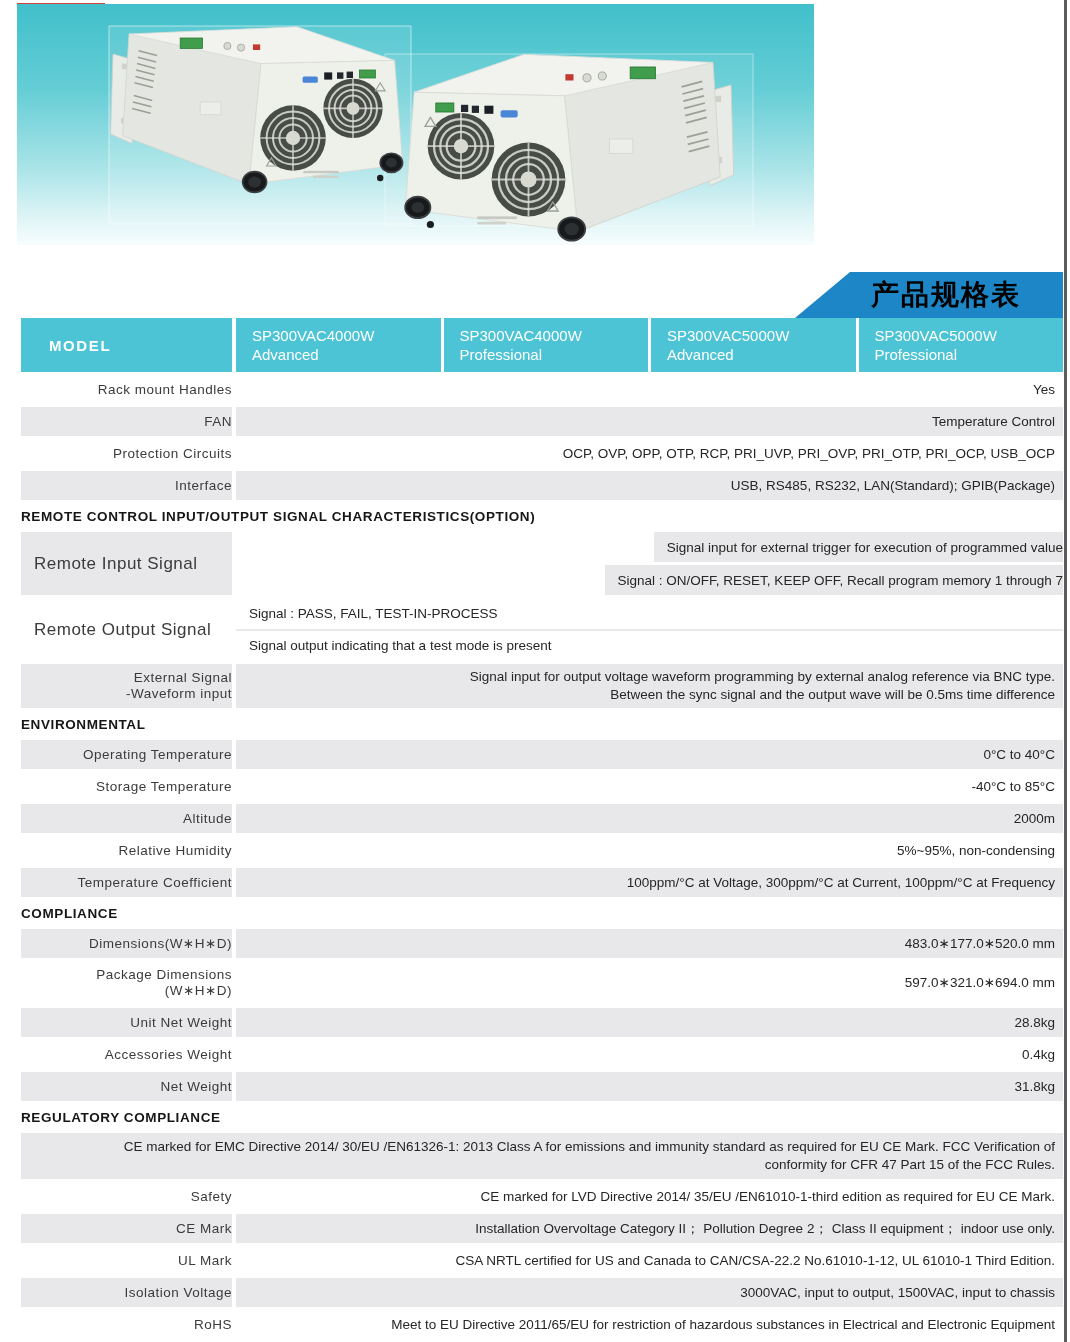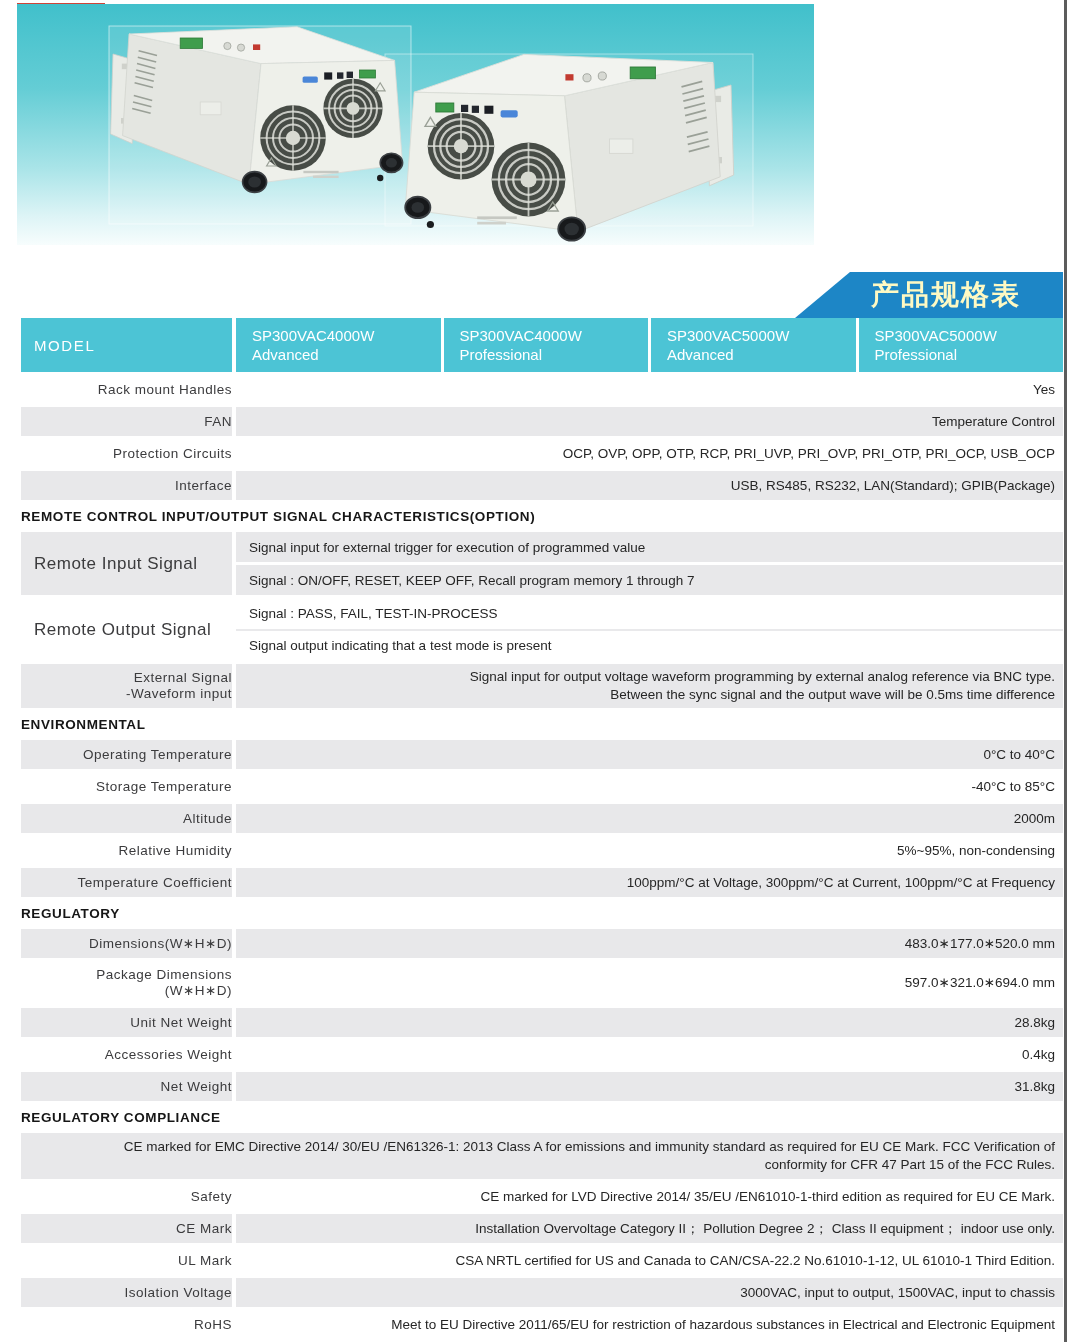--- a/index.html
+++ b/index.html
@@ -8,45 +8,45 @@
   .edge-line{position:absolute;top:0;right:3px;width:3px;height:1342px;background:#5c5c5c;}
   .red-tick{position:absolute;left:17px;top:3px;width:88px;height:3px;background:#cf4338;}
   
   .hero{position:absolute;left:17px;top:4px;width:797px;height:241px;
         background:linear-gradient(180deg,#41c0cb 0%,#64cdd5 35%,#a9e4e8 68%,#ddf4f6 88%,#f7fdfd 100%);}
   .hero svg{display:block;}
   
   .banner{position:absolute;left:795px;top:272px;width:268px;height:46px;background:#1d86c6;
           clip-path:polygon(55px 0,100% 0,100% 100%,0 100%);
           display:flex;align-items:center;justify-content:center;padding-left:34px;box-sizing:border-box;}
-  .banner span{color:#fef9c3;font-size:28px;font-weight:bold;letter-spacing:2px;}
+  .banner span{color:#000000;font-size:28px;font-weight:bold;letter-spacing:2px;}
   
   .spec{position:absolute;left:21px;top:318px;width:1042px;}
   .spec > * + *{margin-top:3px;}
   .thead{display:flex;height:54px;}
   .thead .mcell{width:211px;background:#4cc4d5;color:#fff;display:flex;align-items:center;
-                padding-left:13px;box-sizing:border-box;font-size:15px;font-weight:normal;letter-spacing:1.6px;margin-right:4px;}
+                padding-left:28px;box-sizing:border-box;font-size:15px;font-weight:bold;letter-spacing:1.6px;margin-right:4px;}
   .thead .col{flex:1;background:#4cc4d5;color:#fff;font-size:15px;line-height:19px;
               display:flex;flex-direction:column;justify-content:center;padding-left:16px;box-sizing:border-box;margin-right:3px;}
   .thead .col:last-child{margin-right:0;}
   .row{display:flex;height:29px;text-align:right;}
   .row .lbl{width:211px;margin-right:4px;display:flex;flex-direction:column;justify-content:center;
             padding-left:13px;box-sizing:border-box;font-size:13.5px;color:#3b3b3d;letter-spacing:0.5px;line-height:16px;}
   .row .val{flex:1;display:flex;flex-direction:column;justify-content:center;
             padding-left:13px;padding-right:8px;box-sizing:border-box;font-size:13.5px;color:#262626;line-height:18px;}
   .row.g .lbl,.row.g .val{background:#e8e8ea;padding-left:44px;}
   .row.w .lbl,.row.w .val{background:#ffffff;}
   .sec{height:26px;display:flex;align-items:center;font-size:13.5px;font-weight:bold;color:#161616;letter-spacing:0.6px;background:#fff;}
   .block{display:flex;height:63px;}
   .block .lbl{width:211px;margin-right:4px;display:flex;align-items:center;padding-left:13px;box-sizing:border-box;
               font-size:17px;color:#3b3b3d;letter-spacing:0.5px;}
   .block .vals{flex:1;display:flex;flex-direction:column;}
   .block .vcell{flex:1;display:flex;align-items:center;padding-left:13px;box-sizing:border-box;font-size:13.5px;color:#262626;}
   .block.g .lbl,.block.g .vcell{background:#e8e8ea;}
-  .block.g .vals{gap:3px;}
+  .block.g .vals{gap:3px;align-items:flex-end;}
   .block.w .lbl,.block.w .vcell{background:#fff;}
   .block.w .vcell:first-child{border-bottom:2px solid #e9e9eb;}
   .h44{height:44px;}
   .h46{height:46px;}
 </style>
 </head>
 <body>
 
 <div class="page">
 
@@ -230,21 +230,21 @@
     <div class="row w">
       <div class="lbl">Relative Humidity</div>
       <div class="val">5%~95%, non-condensing</div>
     </div>
 
     <div class="row g">
       <div class="lbl">Temperature Coefficient</div>
       <div class="val">100ppm/°C at Voltage, 300ppm/°C at Current, 100ppm/°C at Frequency</div>
     </div>
 
-    <div class="sec">REGULATORY</div>
+    <div class="sec">COMPLIANCE</div>
 
     <div class="row g">
       <div class="lbl">Dimensions(W∗H∗D)</div>
       <div class="val">483.0∗177.0∗520.0 mm</div>
     </div>
 
     <div class="row w h44">
       <div class="lbl">
         <div>Package Dimensions</div>
         <div>(W∗H∗D)</div>

